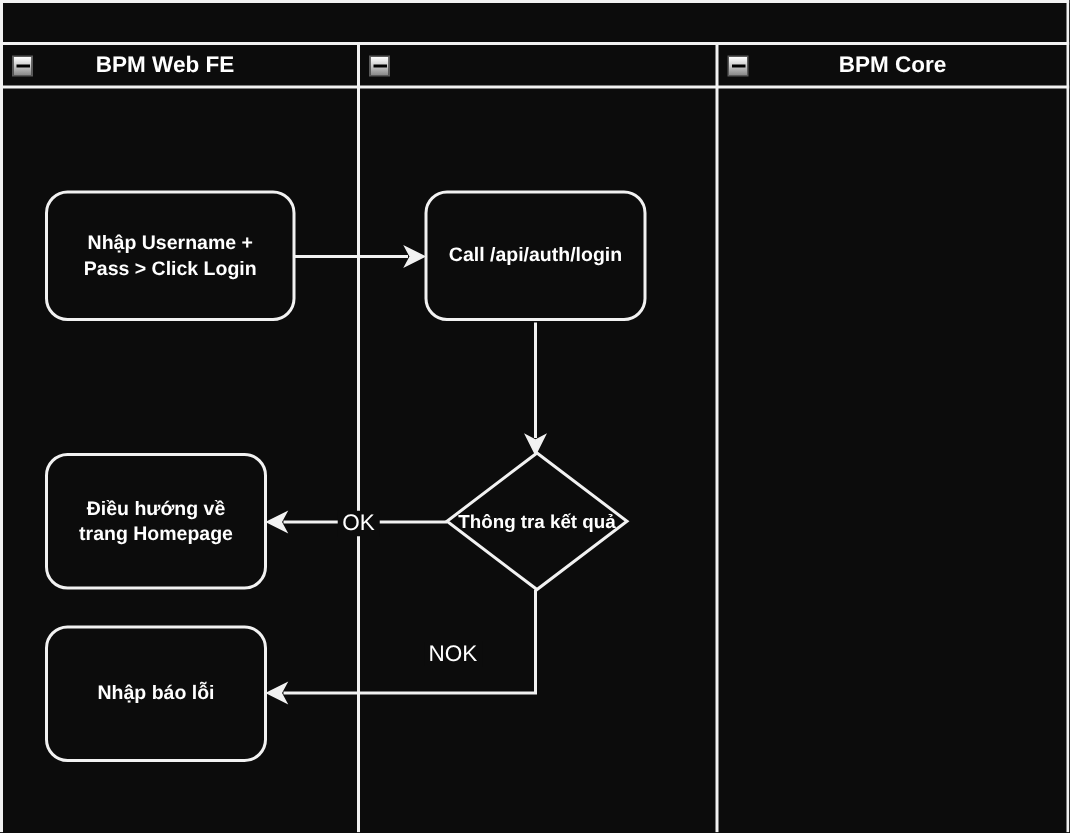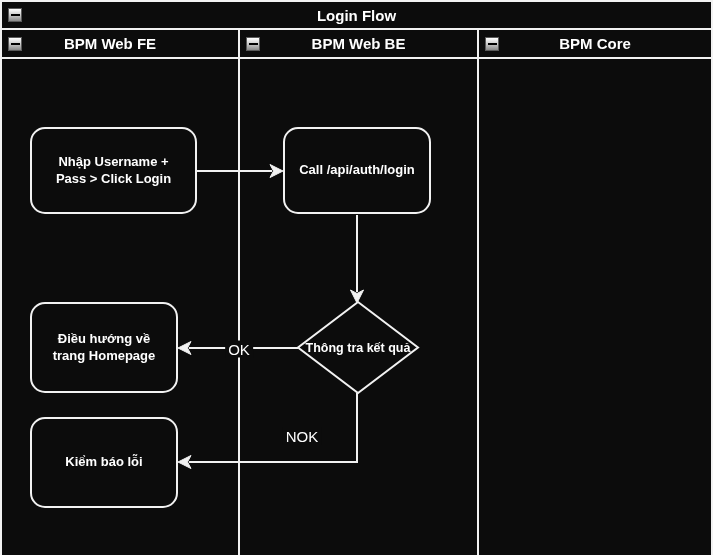--- a/index.html
+++ b/index.html
@@ -82,38 +82,31 @@
 <div id="stage">
 
   <div class="pool-border" id="border-top"></div>
   <div class="pool-border" id="border-left"></div>
   <div class="pool-border" id="border-right"></div>
   <div class="pool-border" id="sep-title"></div>
   <div class="pool-border" id="sep-header"></div>
   <div class="lane-divider" id="divider-1"></div>
   <div class="lane-divider" id="divider-2"></div>
 
-  <div class="pool-title-row">
-    <span class="collapse-btn">
-        <span class="minus"></span>
-      </span>
-    <span>Login Flow</span>
-  </div>
 
   <div class="lane-header" id="lane-header-fe">
     <span class="collapse-btn">
         <span class="minus"></span>
       </span>
     <span>BPM Web FE</span>
   </div>
   <div class="lane-header" id="lane-header-be">
     <span class="collapse-btn">
         <span class="minus"></span>
       </span>
-    <span>BPM Web BE</span>
   </div>
   <div class="lane-header" id="lane-header-core">
     <span class="collapse-btn">
         <span class="minus"></span>
       </span>
     <span>BPM Core</span>
   </div>
 
   <svg id="edge-layer" viewBox="0 0 713 555" xmlns="http://www.w3.org/2000/svg">
 
@@ -135,21 +128,21 @@
   <div class="node" id="node-input-login">
     <span>Nhập Username + Pass &gt; Click Login</span>
   </div>
   <div class="node" id="node-navigate-homepage">
     <span>Điều hướng về trang Homepage</span>
   </div>
   <div class="node" id="node-call-api">
     <span>Call /api/auth/login</span>
   </div>
   <div class="node" id="node-error-message">
-    <span>Kiểm báo lỗi</span>
+    <span>Nhập báo lỗi</span>
   </div>
 
   <div class="decision-label">Thông tra kết quả</div>
 
   <div class="edge-label" id="edge-label-ok">OK</div>
   <div class="edge-label" id="edge-label-nok">NOK</div>
 
 </div>
 
 </body></html>

